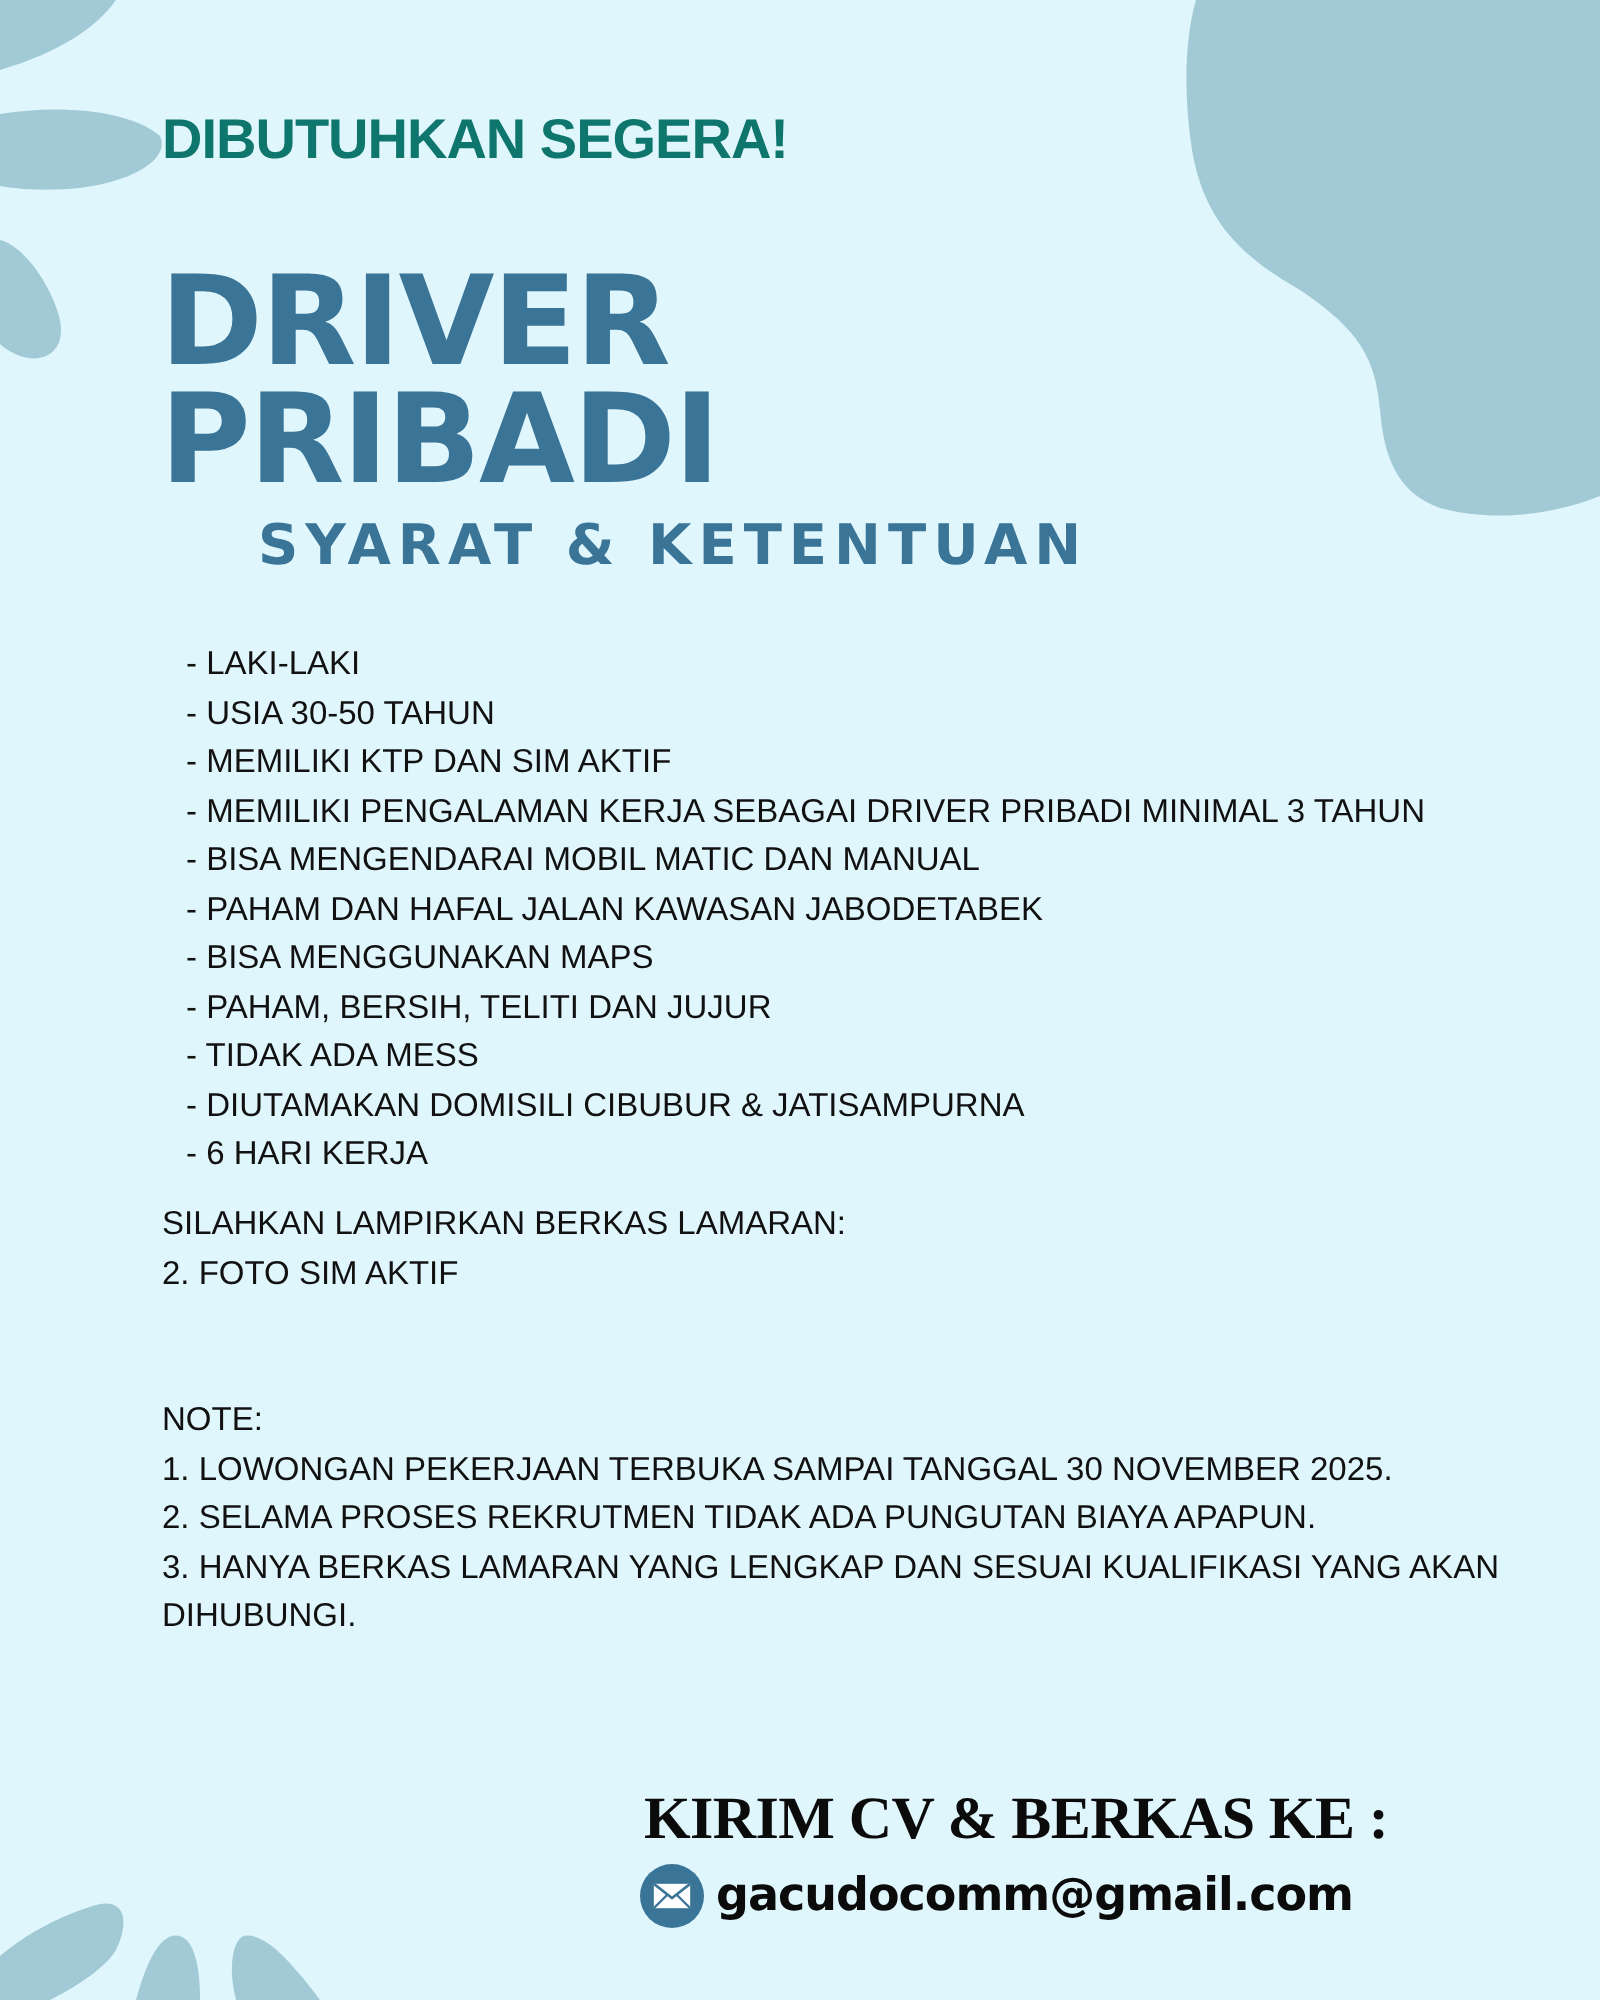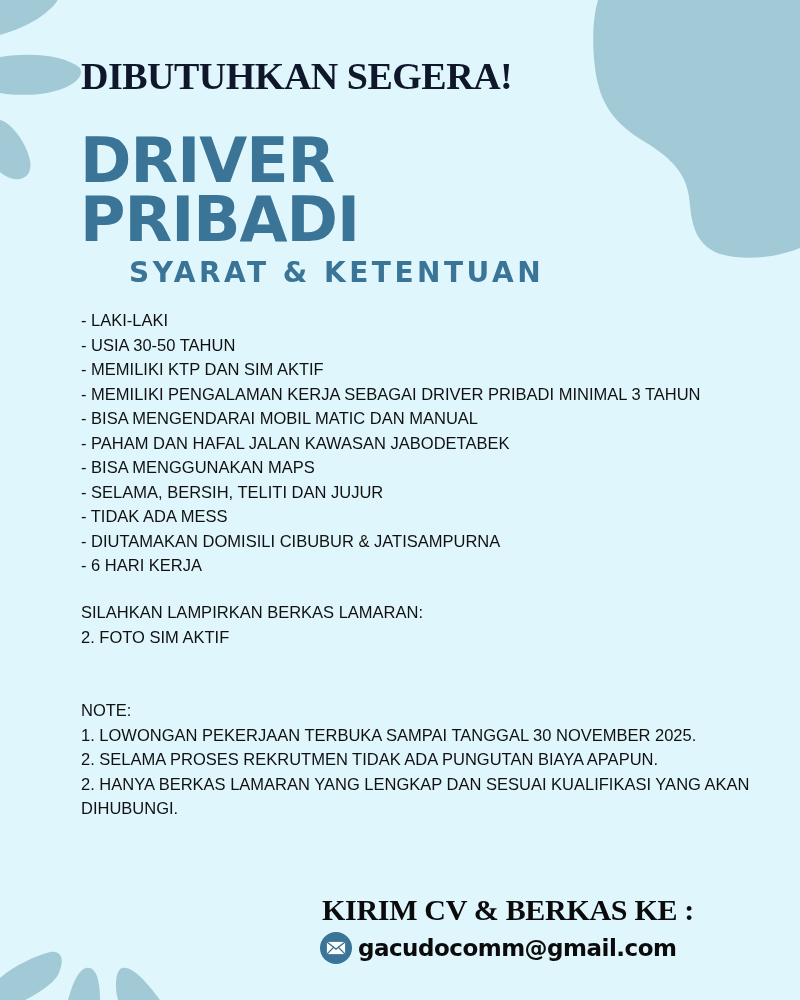--- a/index.html
+++ b/index.html
@@ -4,35 +4,35 @@
 <style>
   html, body { margin: 0; padding: 0; }
   body {
     width: 800px; height: 1000px; overflow: hidden; position: relative;
     background: #e0f6fd;
     font-family: "Liberation Sans", "DejaVu Sans", sans-serif;
   }
   .blob { position: absolute; }
   .headline {
     position: absolute; left: 81px; top: 54px;
-    font-family: Liberation Serif, serif; font-weight: bold;
-    font-size: 38px; color: #0f172a; letter-spacing: -0.5px;
+    font-family: Liberation Sans, sans-serif; font-weight: bold;
+    font-size: 28px; color: #0f766e; letter-spacing: -0.5px;
   }
   .title {
     position: absolute; left: 80px; top: 116px;
     font-family: "DejaVu Sans", sans-serif; font-weight: bold;
     font-size: 62px; line-height: 59px; color: #3a7496; letter-spacing: -1px; margin-top: 15px;
   }
   .subtitle {
     position: absolute; left: 81px; top: 256px;
     font-family: "DejaVu Sans", sans-serif; font-weight: bold;
     font-size: 28px; color: #3a7496; letter-spacing: 3.5px; margin-left: 48px;
   }
   .req-list {
-    position: absolute; left: 81px; top: 308px; margin: 0; padding: 0; list-style: none;
+    position: absolute; left: 81px; top: 308px; margin: 12px; padding: 0; list-style: none;
     font-size: 16.5px; line-height: 24.5px; color: #111;
   }
   .req-list li { white-space: nowrap; }
   .block {
     position: absolute; left: 81px; margin: 0; padding: 0; list-style: none;
     font-size: 16.5px; line-height: 24.5px; color: #111;
   }
   .attach { top: 600px; }
   .note { top: 698px; }
   .block div { white-space: nowrap; }
@@ -82,36 +82,36 @@
 <div class="subtitle">SYARAT &amp; KETENTUAN</div>
 
 <ul class="req-list">
   <li>- LAKI-LAKI</li>
   <li>- USIA 30-50 TAHUN</li>
   <li>- MEMILIKI KTP DAN SIM AKTIF</li>
   <li>- MEMILIKI PENGALAMAN KERJA SEBAGAI DRIVER PRIBADI MINIMAL 3 TAHUN</li>
   <li>- BISA MENGENDARAI MOBIL MATIC DAN MANUAL</li>
   <li>- PAHAM DAN HAFAL JALAN KAWASAN JABODETABEK</li>
   <li>- BISA MENGGUNAKAN MAPS</li>
-  <li>- SELAMA, BERSIH, TELITI DAN JUJUR</li>
+  <li>- PAHAM, BERSIH, TELITI DAN JUJUR</li>
   <li>- TIDAK ADA MESS</li>
   <li>- DIUTAMAKAN DOMISILI CIBUBUR &amp; JATISAMPURNA</li>
   <li>- 6 HARI KERJA</li>
 </ul>
 
 <div class="block attach">
   <div>SILAHKAN LAMPIRKAN BERKAS LAMARAN:</div>
   <div>2. FOTO SIM AKTIF</div>
 </div>
 
 <div class="block note">
   <div>NOTE:</div>
   <div>1. LOWONGAN PEKERJAAN TERBUKA SAMPAI TANGGAL 30 NOVEMBER 2025.</div>
   <div>2. SELAMA PROSES REKRUTMEN TIDAK ADA PUNGUTAN BIAYA APAPUN.</div>
-  <div>2. HANYA BERKAS LAMARAN YANG LENGKAP DAN SESUAI KUALIFIKASI YANG AKAN</div>
+  <div>3. HANYA BERKAS LAMARAN YANG LENGKAP DAN SESUAI KUALIFIKASI YANG AKAN</div>
   <div>DIHUBUNGI.</div>
 </div>
 
 <div class="send-label">KIRIM CV &amp; BERKAS KE :</div>
 
 <div class="email-row">
   <span class="mail-icon">
     <svg width="20" height="14" viewBox="0 0 20 14">
       <rect x="0.5" y="0.5" width="19" height="13" fill="#ffffff" stroke="#3a7496" stroke-width="0.8"></rect>
       <path d="M1 1 L10 8 L19 1" fill="none" stroke="#3a7496" stroke-width="1.4"></path>

